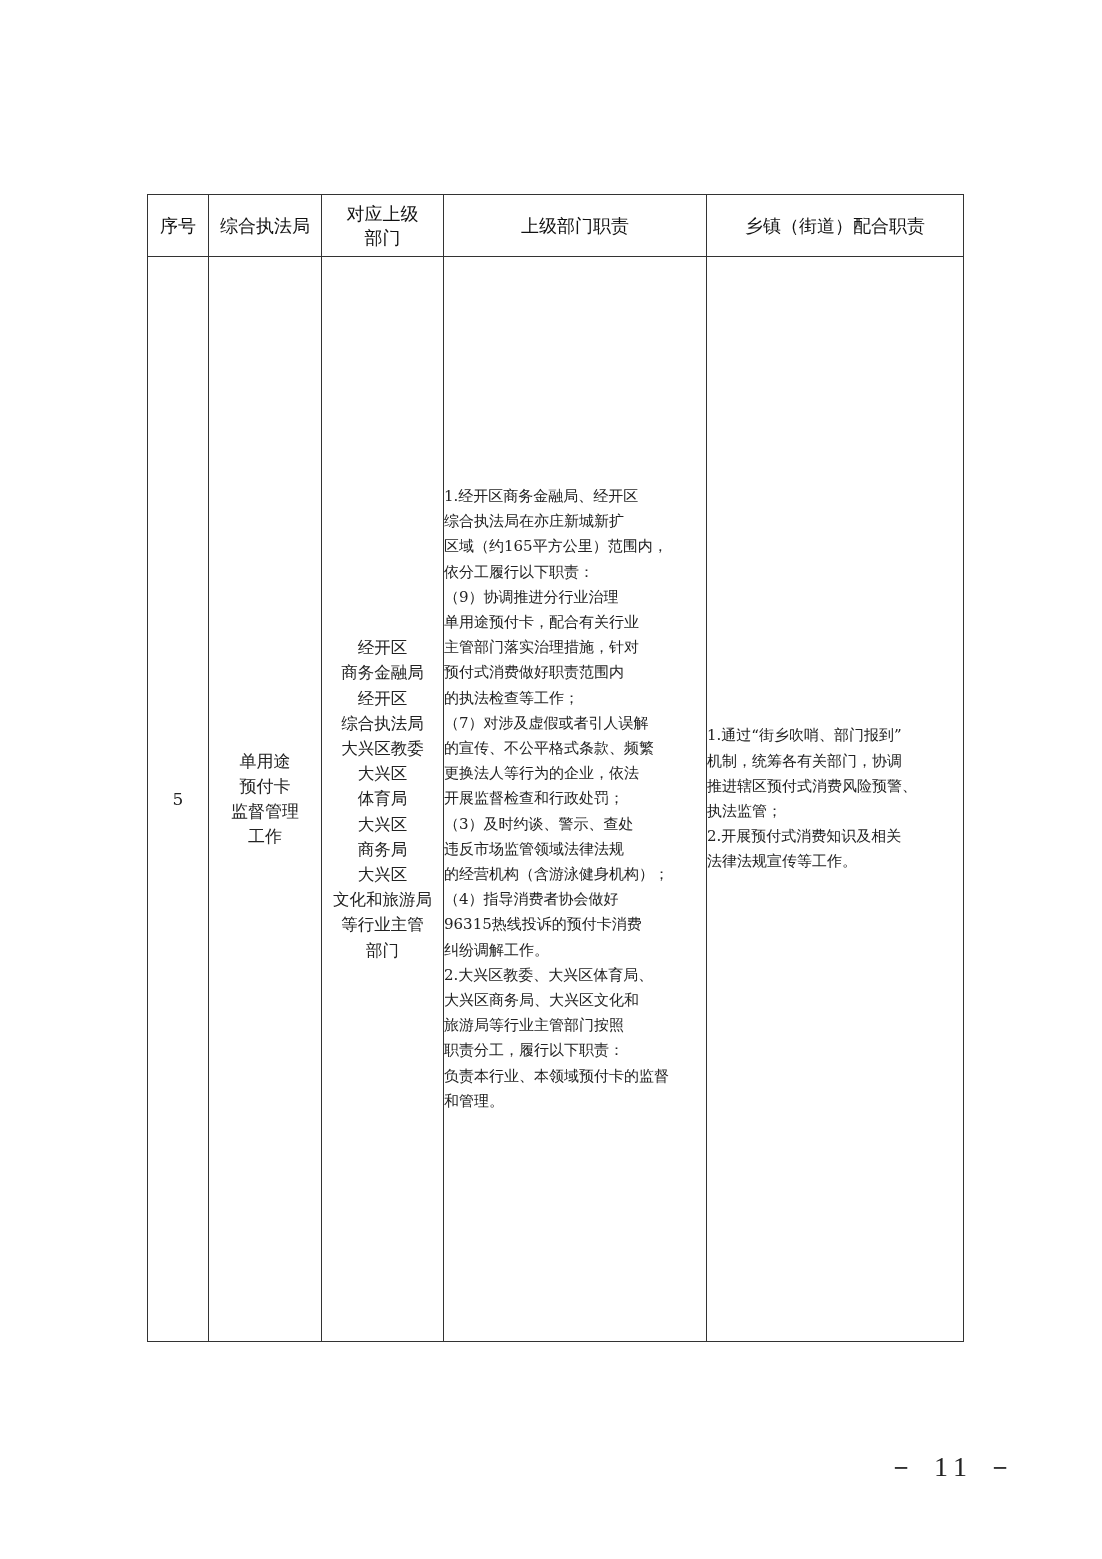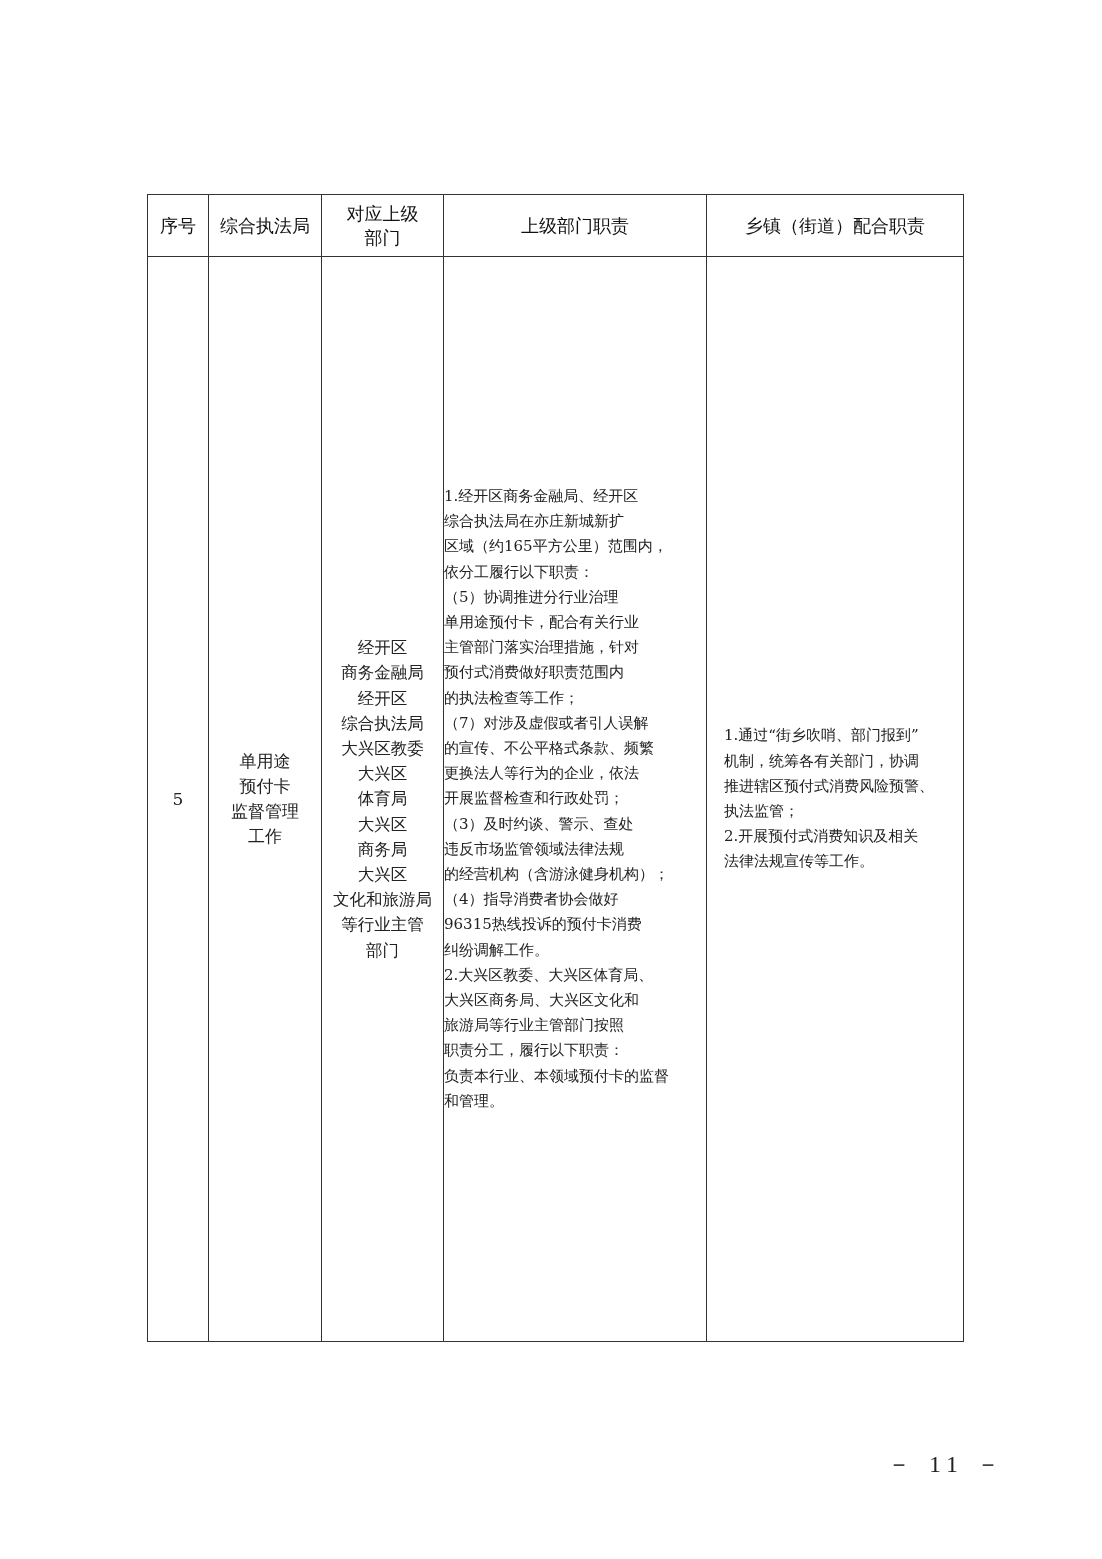--- a/index.html
+++ b/index.html
@@ -6,21 +6,21 @@
     body { width: 1102px; height: 1559px; position: relative; overflow: hidden;
       font-family: "DejaVu Serif", "Liberation Serif", serif; color: #222; }
     .tbl { position: absolute; left: 147px; top: 194px; border-collapse: collapse; table-layout: fixed; }
     .tbl td, .tbl th { border: 1.5px solid #333; padding: 0; }
     .tbl th { height: 61px; font-family: "DejaVu Sans", "Liberation Sans", sans-serif;
       font-weight: normal; font-size: 18px; line-height: 24px; text-align: center; vertical-align: middle; color: #111; }
     .tbl td { height: 1084px; vertical-align: middle; }
     .center { text-align: center; font-size: 17px; line-height: 25px; margin-top: 46px; }
     .para { font-size: 15px; line-height: 25.2px; padding: 0 8px 0 10px; text-align: justify; }
     .para div, .center div { white-space: nowrap; }
-    .pgnum { position: absolute; left: 887px; top: 1448px; font-size: 24px; letter-spacing: 6px;
+    .pgnum { position: absolute; left: 887px; top: 1448px; font-size: 28px; letter-spacing: 6px;
       font-family: "Liberation Serif", serif; }
   </style>
 </head>
 <body>
 
 <table class="tbl">
   <colgroup>
     <col style="width:61px">
       <col style="width:113px">
       <col style="width:122px">
@@ -63,21 +63,21 @@
           <div>大兴区</div>
           <div>文化和旅游局</div>
           <div>等行业主管</div>
           <div>部门</div>
         </td>
       <td class="para" id="c-sup">
           <div>1.经开区商务金融局、经开区</div>
           <div>综合执法局在亦庄新城新扩</div>
           <div>区域（约165平方公里）范围内，</div>
           <div>依分工履行以下职责：</div>
-          <div>（5）协调推进分行业治理</div>
+          <div>（9）协调推进分行业治理</div>
           <div>单用途预付卡，配合有关行业</div>
           <div>主管部门落实治理措施，针对</div>
           <div>预付式消费做好职责范围内</div>
           <div>的执法检查等工作；</div>
           <div>（7）对涉及虚假或者引人误解</div>
           <div>的宣传、不公平格式条款、频繁</div>
           <div>更换法人等行为的企业，依法</div>
           <div>开展监督检查和行政处罚；</div>
           <div>（3）及时约谈、警示、查处</div>
           <div>违反市场监管领域法律法规</div>
@@ -85,21 +85,21 @@
           <div>（4）指导消费者协会做好</div>
           <div>96315热线投诉的预付卡消费</div>
           <div>纠纷调解工作。</div>
           <div>2.大兴区教委、大兴区体育局、</div>
           <div>大兴区商务局、大兴区文化和</div>
           <div>旅游局等行业主管部门按照</div>
           <div>职责分工，履行以下职责：</div>
           <div>负责本行业、本领域预付卡的监督</div>
           <div>和管理。</div>
         </td>
-      <td class="para" id="c-town" style="padding-top:0;padding-left:17px;">
+      <td class="para" id="c-town" style="padding-top:0;">
           <div>1.通过“街乡吹哨、部门报到”</div>
           <div>机制，统筹各有关部门，协调</div>
           <div>推进辖区预付式消费风险预警、</div>
           <div>执法监管；</div>
           <div>2.开展预付式消费知识及相关</div>
           <div>法律法规宣传等工作。</div>
         </td>
     </tr>
   </tbody>
 </table>

